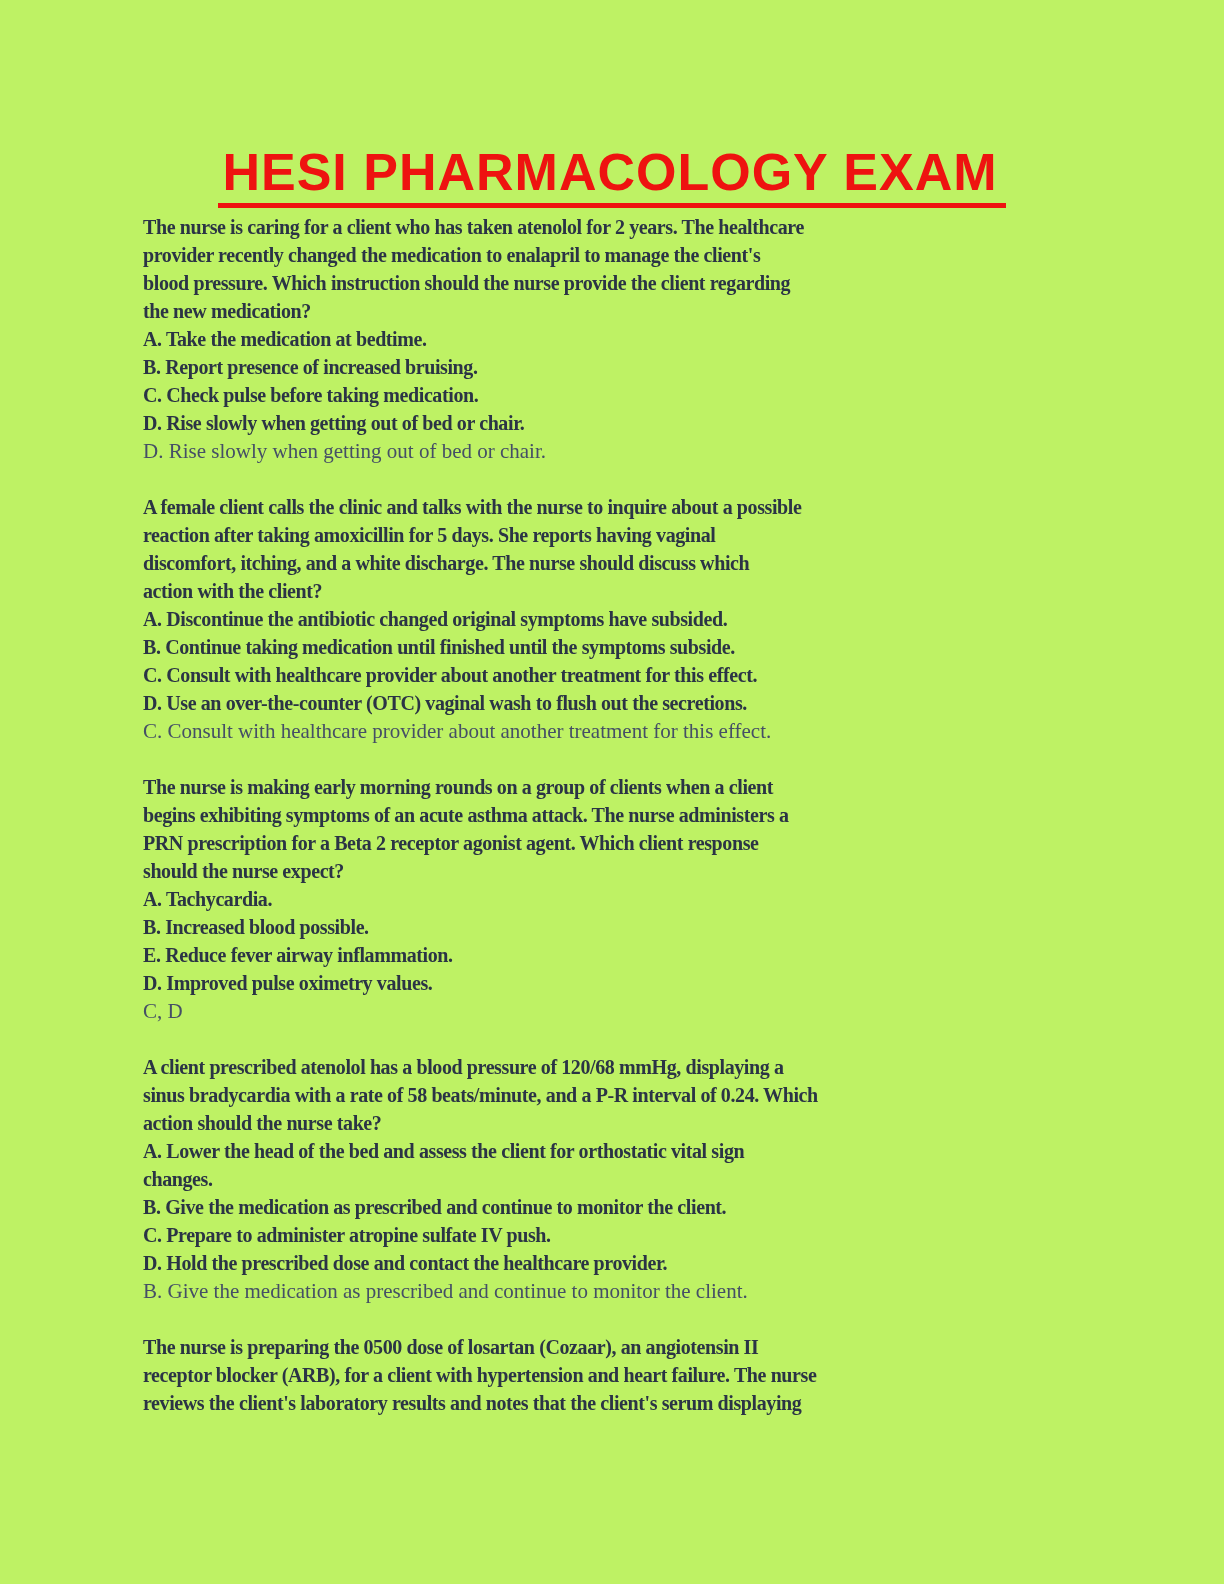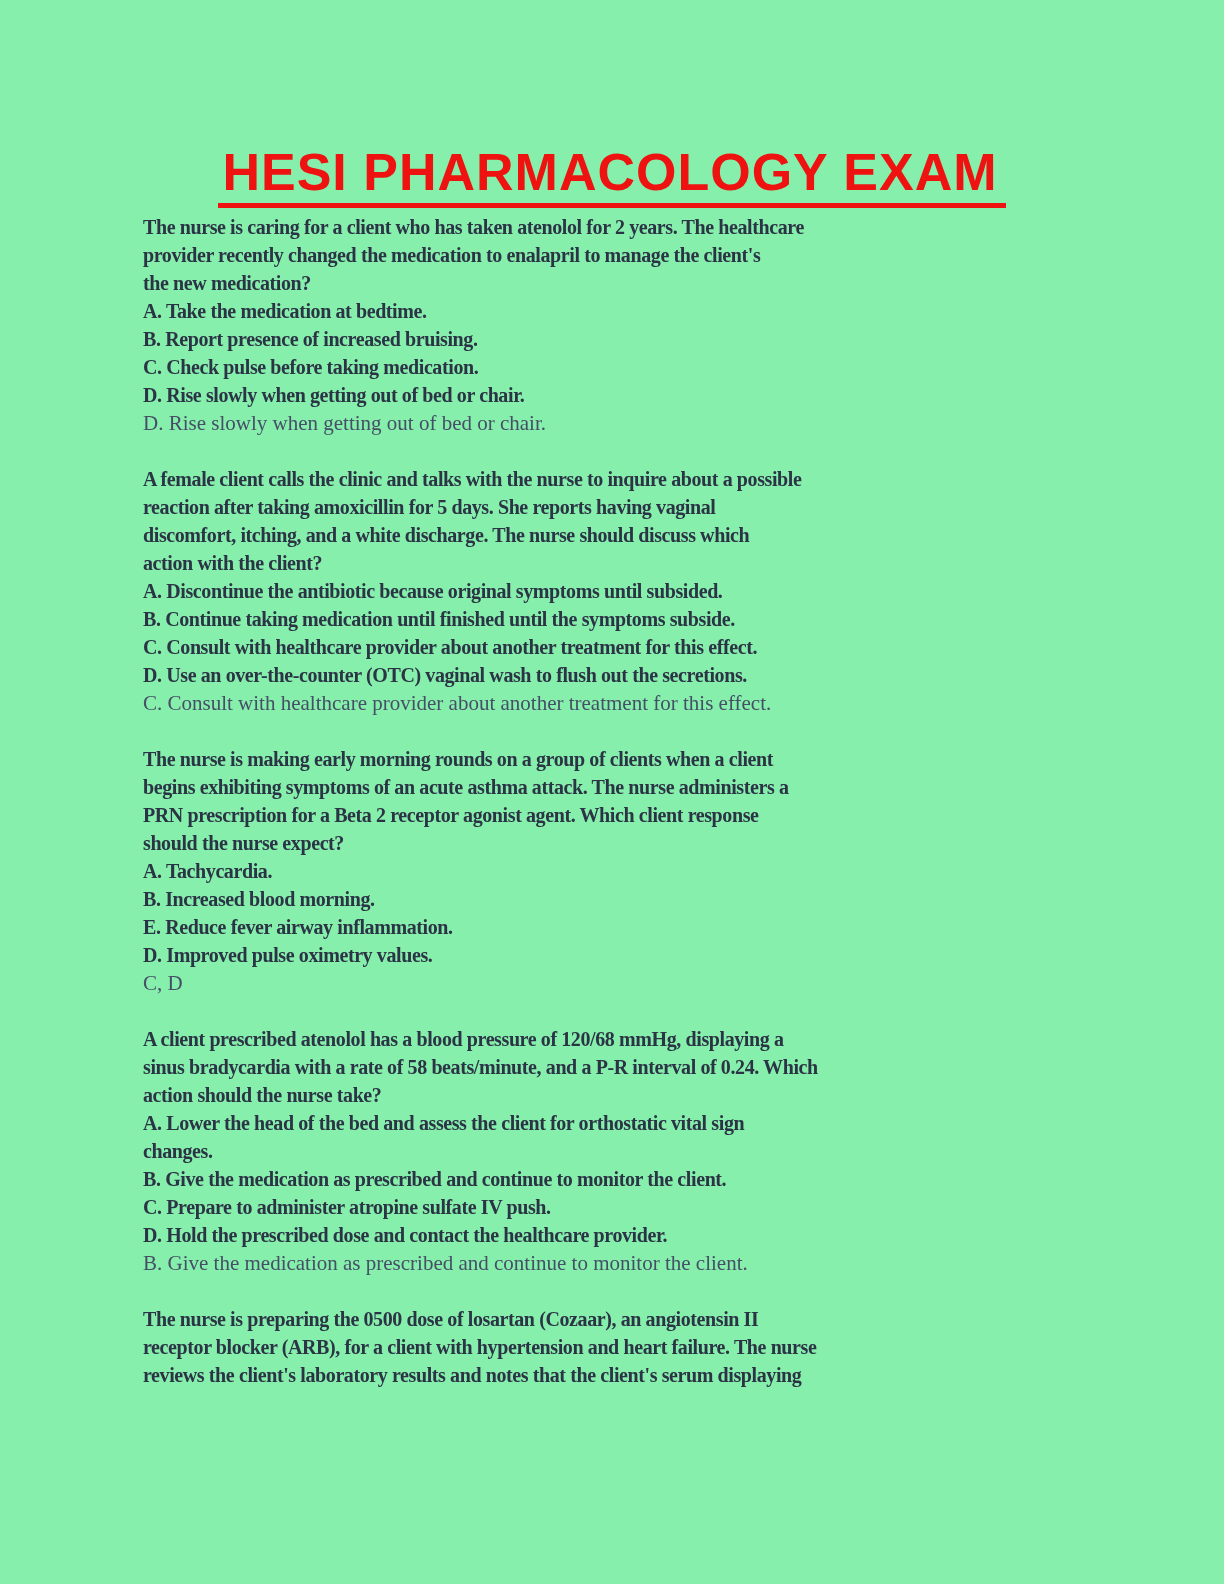--- a/index.html
+++ b/index.html
@@ -11,21 +11,21 @@
     width: 1224px;
     height: 1584px;
     font-family: "Liberation Sans", sans-serif;
     overflow: hidden;
   }
   .page {
     box-sizing: border-box;
     width: 1224px;
     height: 1584px;
     padding: 144px 143px 0 143px;
-    background: #86efac;
+    background: #bef264;
   }
   .doc-title {
     text-align: center;
     line-height: 57px;
     white-space: nowrap;
   }
   .doc-title .title-text {
     display: inline-block;
     font-size: 52px;
     font-weight: 700;
@@ -63,45 +63,46 @@
 <body>
 
 <div class="page">
   <div class="doc-title">
     <span class="title-text">HESI PHARMACOLOGY EXAM</span>
   </div>
   <div class="questions">
       <div class="question-block">
         <div class="line bold">The nurse is caring for a client who has taken atenolol for 2 years. The healthcare</div>
         <div class="line bold">provider recently changed the medication to enalapril to manage the client's</div>
+        <div class="line bold">blood pressure. Which instruction should the nurse provide the client regarding</div>
         <div class="line bold">the new medication?</div>
         <div class="line bold">A. Take the medication at bedtime.</div>
         <div class="line bold">B. Report presence of increased bruising.</div>
         <div class="line bold">C. Check pulse before taking medication.</div>
         <div class="line bold">D. Rise slowly when getting out of bed or chair.</div>
         <div class="line regular">D. Rise slowly when getting out of bed or chair.</div>
       </div>
       <div class="question-block">
         <div class="line bold">A female client calls the clinic and talks with the nurse to inquire about a possible</div>
         <div class="line bold">reaction after taking amoxicillin for 5 days. She reports having vaginal</div>
         <div class="line bold">discomfort, itching, and a white discharge. The nurse should discuss which</div>
         <div class="line bold">action with the client?</div>
-        <div class="line bold">A. Discontinue the antibiotic because original symptoms until subsided.</div>
+        <div class="line bold">A. Discontinue the antibiotic changed original symptoms have subsided.</div>
         <div class="line bold">B. Continue taking medication until finished until the symptoms subside.</div>
         <div class="line bold">C. Consult with healthcare provider about another treatment for this effect.</div>
         <div class="line bold">D. Use an over-the-counter (OTC) vaginal wash to flush out the secretions.</div>
         <div class="line regular">C. Consult with healthcare provider about another treatment for this effect.</div>
       </div>
       <div class="question-block">
         <div class="line bold">The nurse is making early morning rounds on a group of clients when a client</div>
         <div class="line bold">begins exhibiting symptoms of an acute asthma attack. The nurse administers a</div>
         <div class="line bold">PRN prescription for a Beta 2 receptor agonist agent. Which client response</div>
         <div class="line bold">should the nurse expect?</div>
         <div class="line bold">A. Tachycardia.</div>
-        <div class="line bold">B. Increased blood morning.</div>
+        <div class="line bold">B. Increased blood possible.</div>
         <div class="line bold">E. Reduce fever airway inflammation.</div>
         <div class="line bold">D. Improved pulse oximetry values.</div>
         <div class="line regular">C, D</div>
       </div>
       <div class="question-block">
         <div class="line bold">A client prescribed atenolol has a blood pressure of 120/68 mmHg, displaying a</div>
         <div class="line bold">sinus bradycardia with a rate of 58 beats/minute, and a P-R interval of 0.24. Which</div>
         <div class="line bold">action should the nurse take?</div>
         <div class="line bold">A. Lower the head of the bed and assess the client for orthostatic vital sign</div>
         <div class="line bold">changes.</div>

